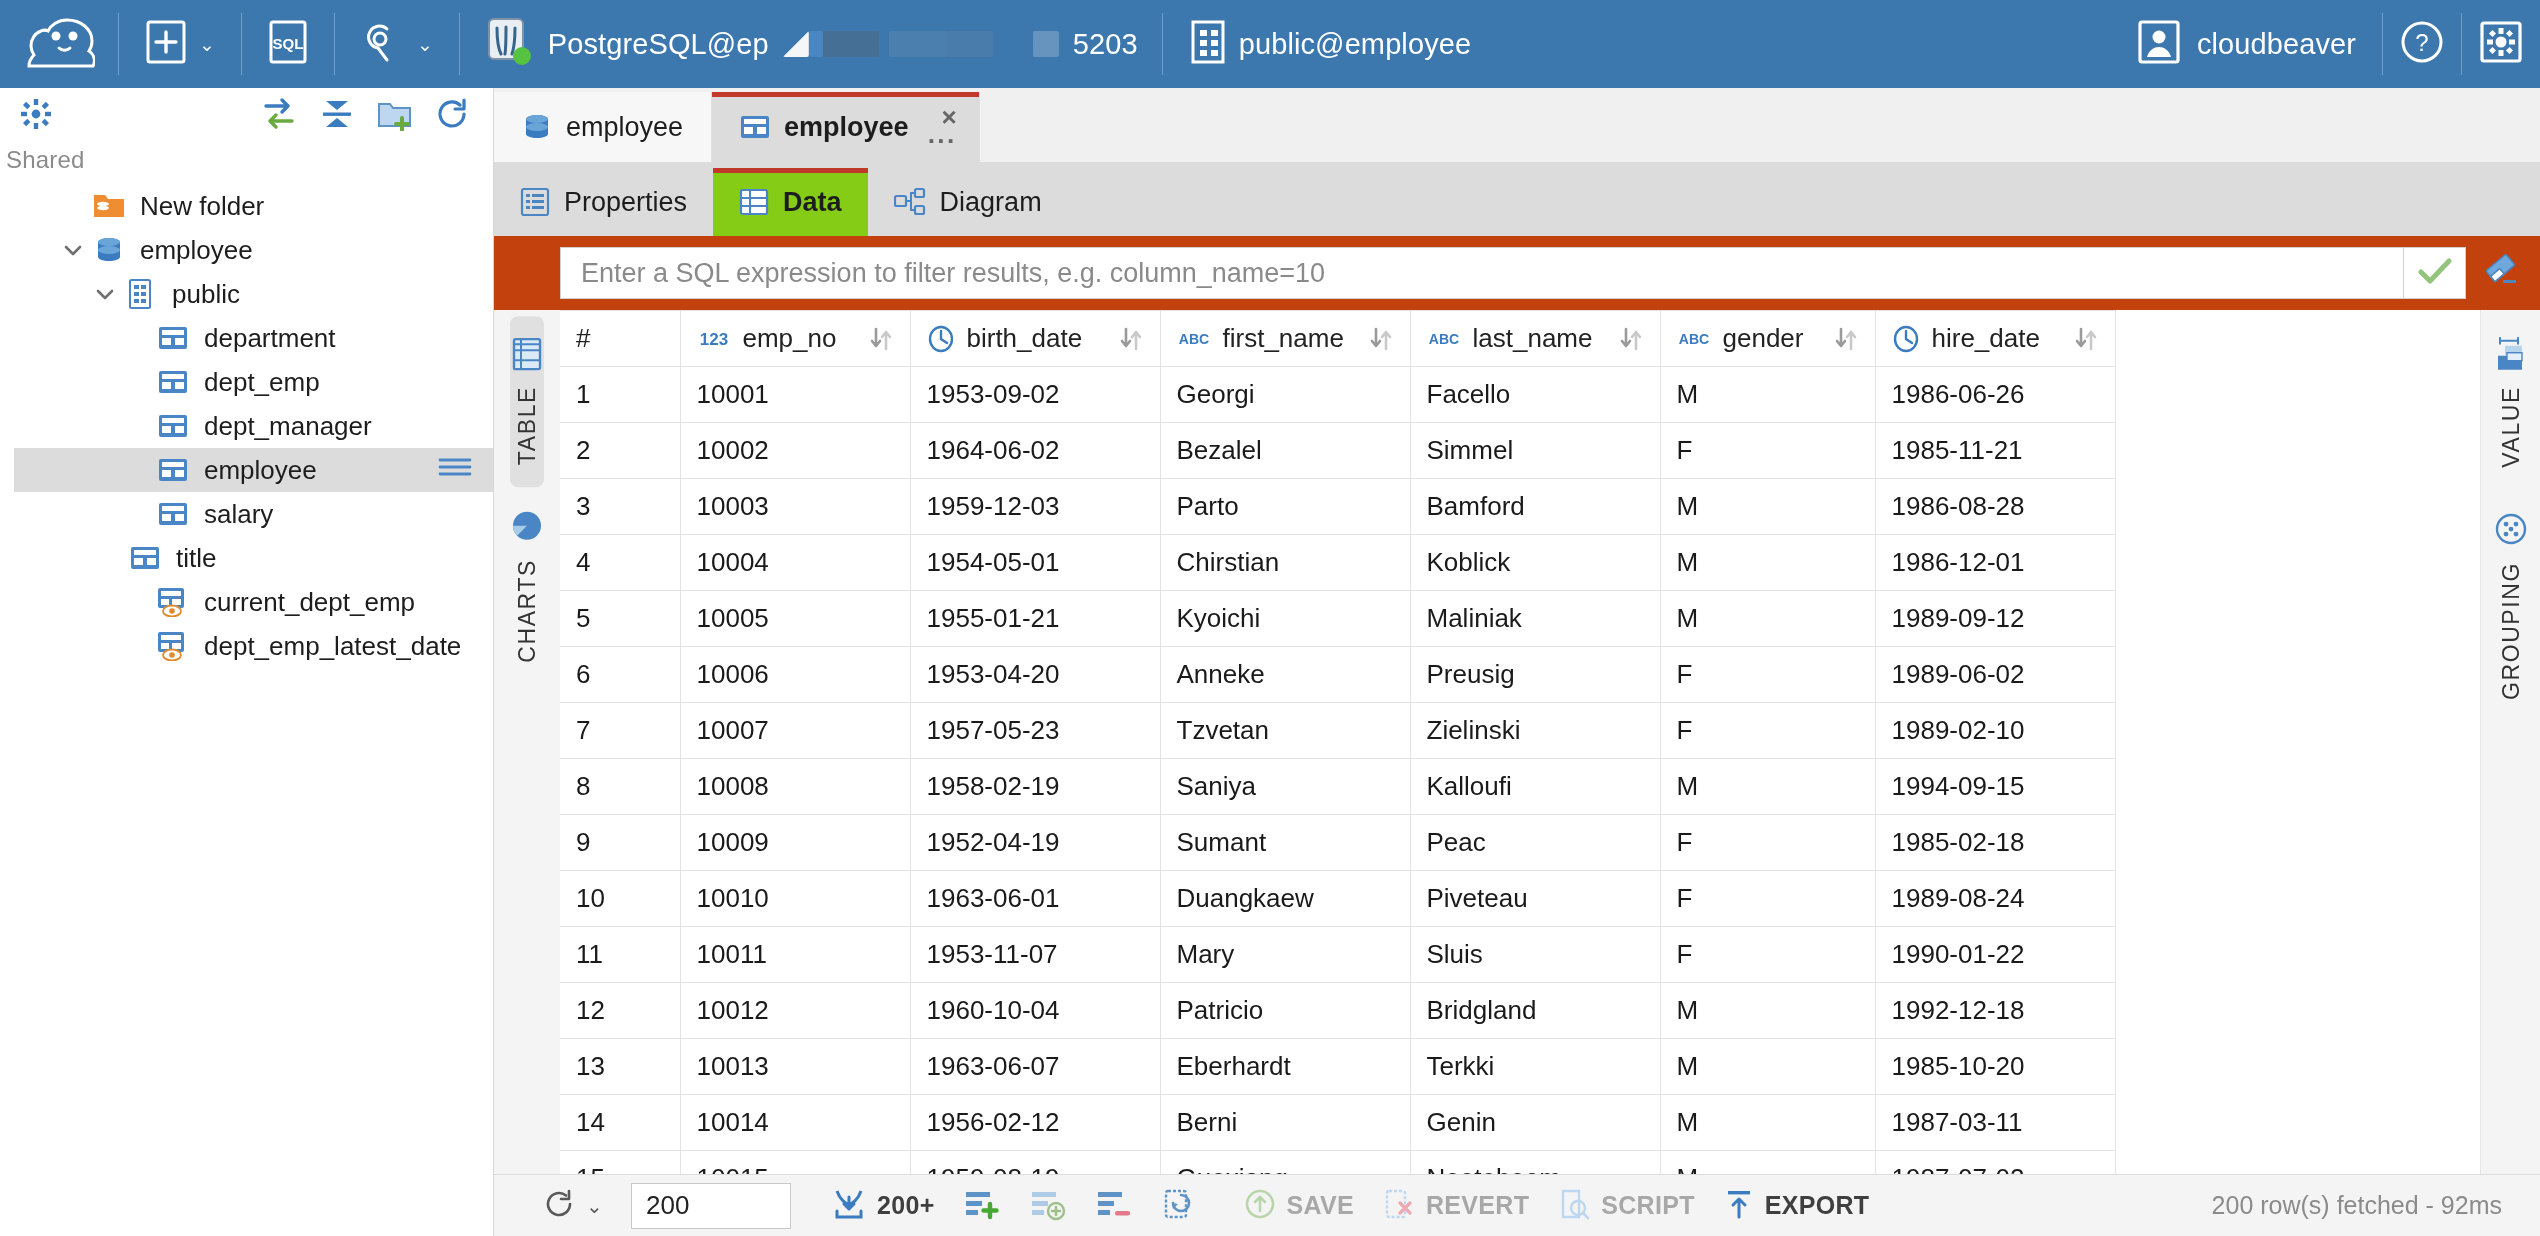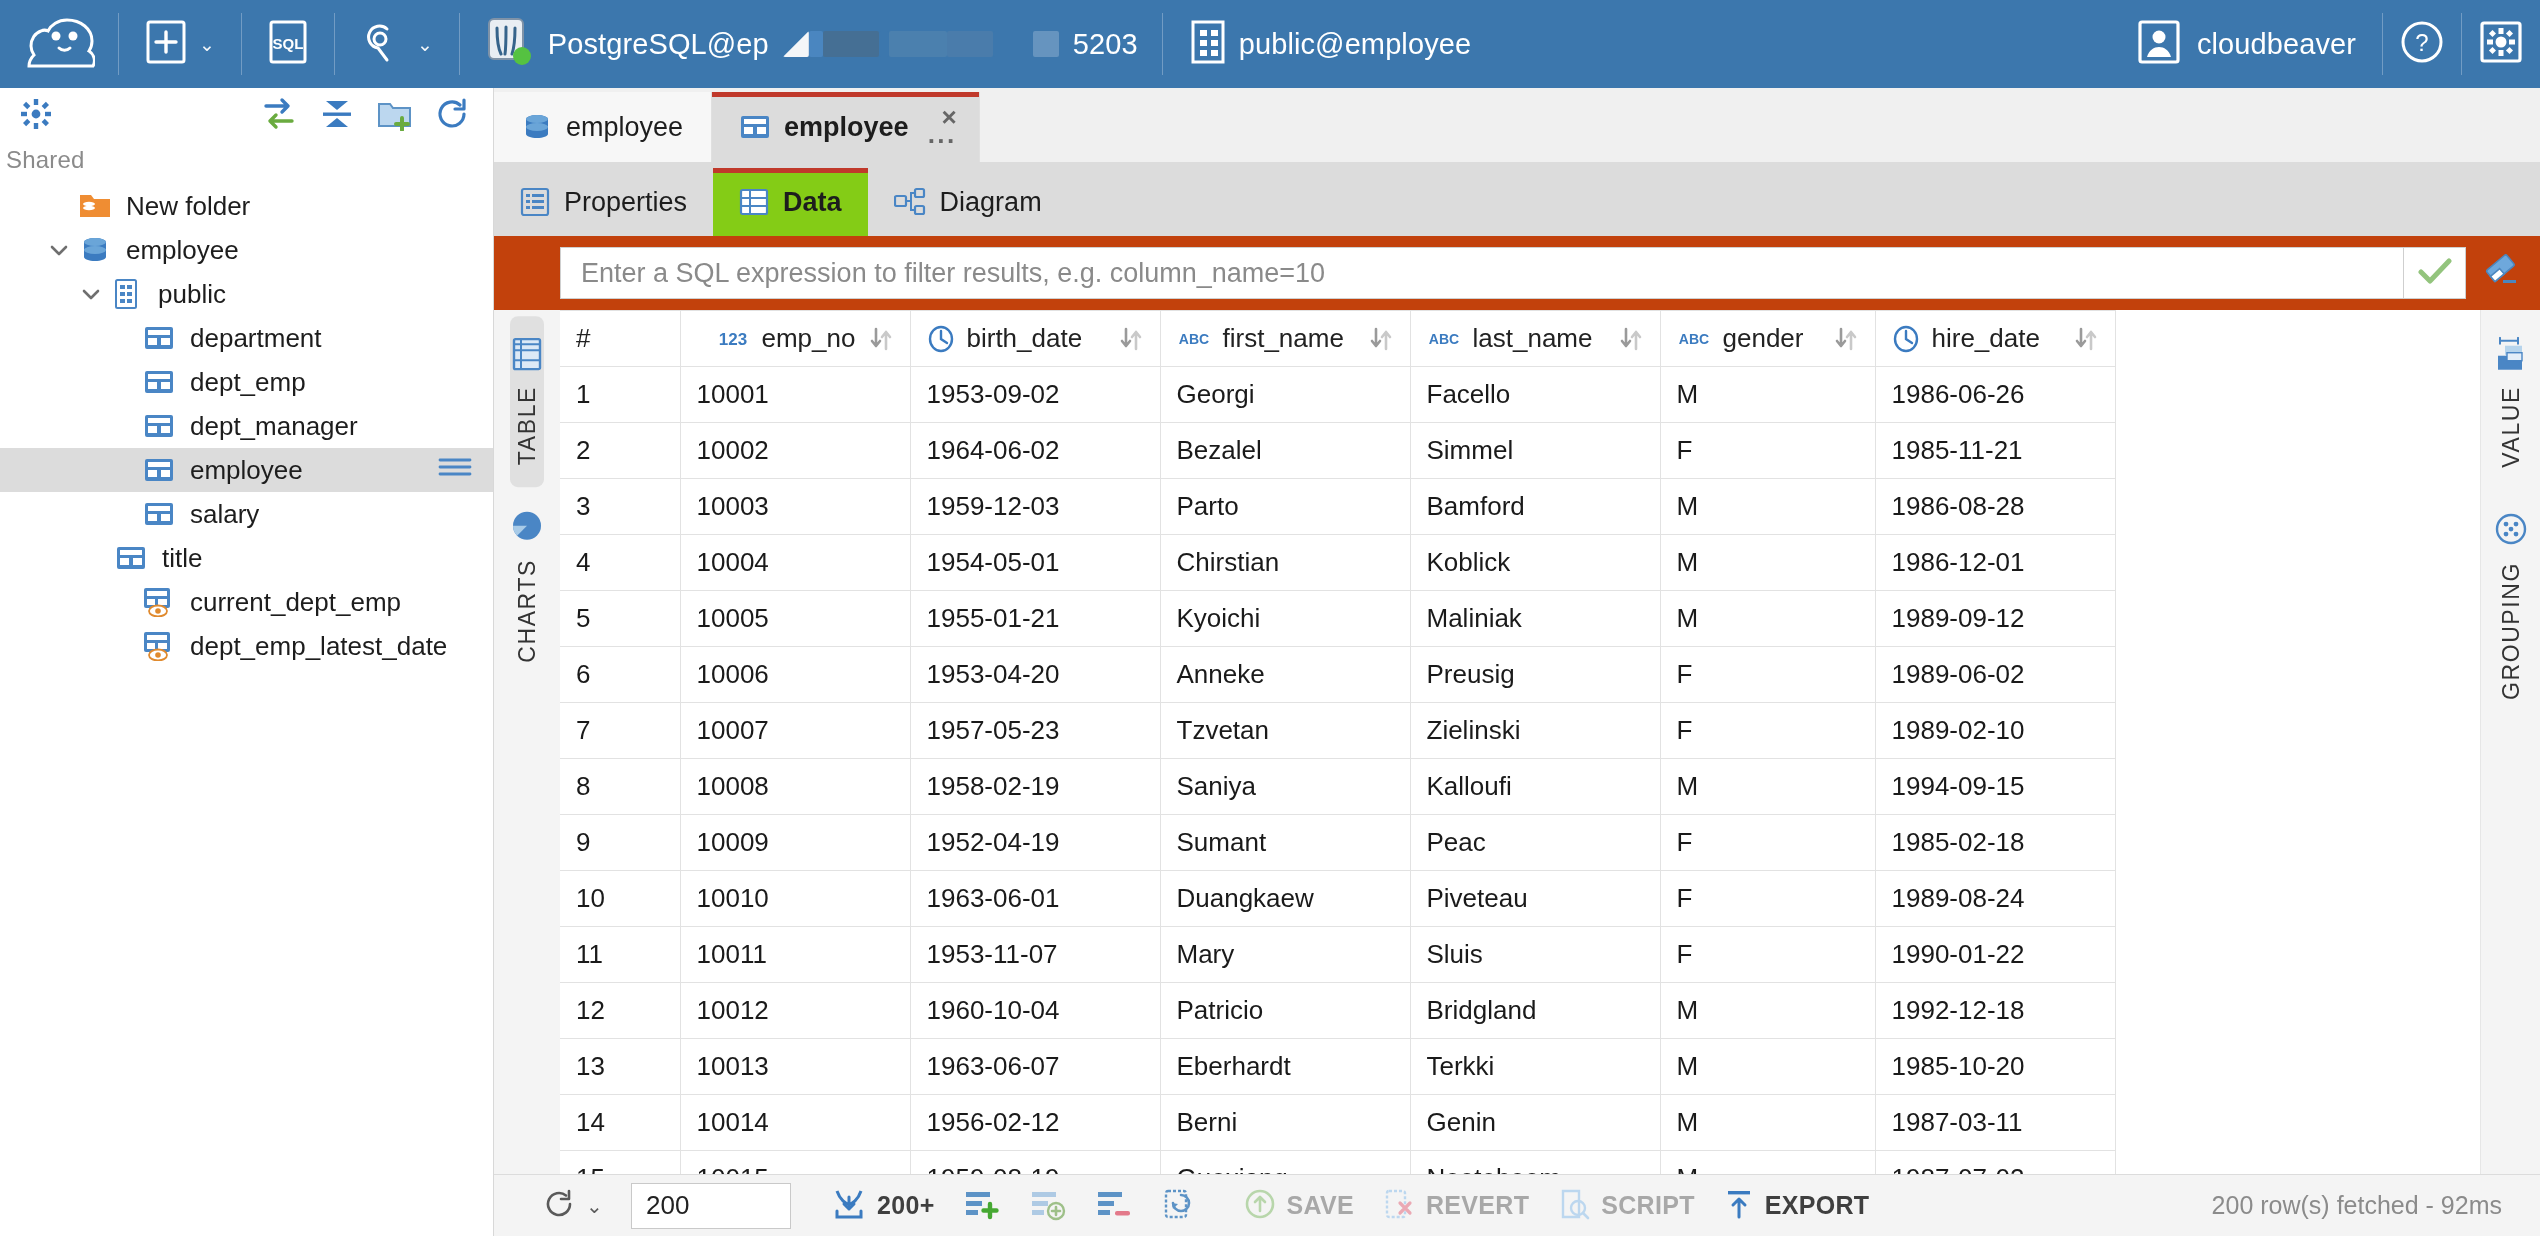--- a/index.html
+++ b/index.html
@@ -42,21 +42,21 @@
     border-right: 1px solid #d8d8d8; display: flex; flex-direction: column;
   }
   .nav-toolbar {
     height: 52px; display: flex; align-items: center; padding: 0 18px 0 14px; gap: 0;
   }
   .nav-tool { width: 44px; height: 44px; display:flex; align-items:center; justify-content:center; cursor:pointer; }
   .nav-tools-right { margin-left:auto; display:flex; align-items:center; gap: 14px; }
   .shared-label {
     font-size: 24px; color: #8b8b8b; padding: 6px 0 10px 6px; letter-spacing: .2px;
   }
-  .tree { flex: 1 1 auto; overflow: hidden; }
+  .tree { flex: 1 1 auto; overflow: hidden; margin-left: 14px; }
   .tnode {
     display: flex; align-items: center; height: 44px; cursor: pointer;
     font-size: 26px; color: #1d1d1d; position: relative; white-space: nowrap;
   }
   .tnode.selected { background: #dcdcdc; }
   .tw { width: 34px; display:flex; align-items:center; justify-content:center; flex:0 0 34px; }
   .tw svg { display:block; }
   .ticon { width: 38px; display:flex; align-items:center; justify-content:center; flex:0 0 38px; margin-right: 12px; }
   .tlabel { overflow: hidden; text-overflow: ellipsis; }
   .tmenu { margin-left:auto; margin-right: 20px; }
@@ -667,21 +667,21 @@
               </colgroup>
               <thead>
                   <tr id="grid-head">
                     <th>
                       <div class="thinner">
                         <span>#</span>
                       </div>
                     </th>
                     <th>
                       <div class="thinner">
-                        <span style="display: inline-flex; margin-left: 19px;">
+                        <span style="display: inline-flex;">
                           <svg width="34" height="22" viewBox="0 0 34 22">
                             <text x="17" y="17" font-family="Liberation Sans, sans-serif" font-size="17" font-weight="bold" fill="#3b7bc0" text-anchor="middle">123</text>
                           </svg>
                         </span>
                         <span>emp_no</span>
                         <span class="sort">
                           <span style="display: inline-flex;">
                             <svg width="26" height="26" viewBox="0 0 26 26">
                               <path d="M8 3v17m0 0l-4-5m4 5l4-5" fill="none" stroke="#9a9a9a" stroke-width="2.6" stroke-linecap="round" stroke-linejoin="round"></path>
                               <path d="M18 23V6m0 0l-4 5m4-5l4 5" fill="none" stroke="#c9c9c9" stroke-width="2.6" stroke-linecap="round" stroke-linejoin="round"></path>

